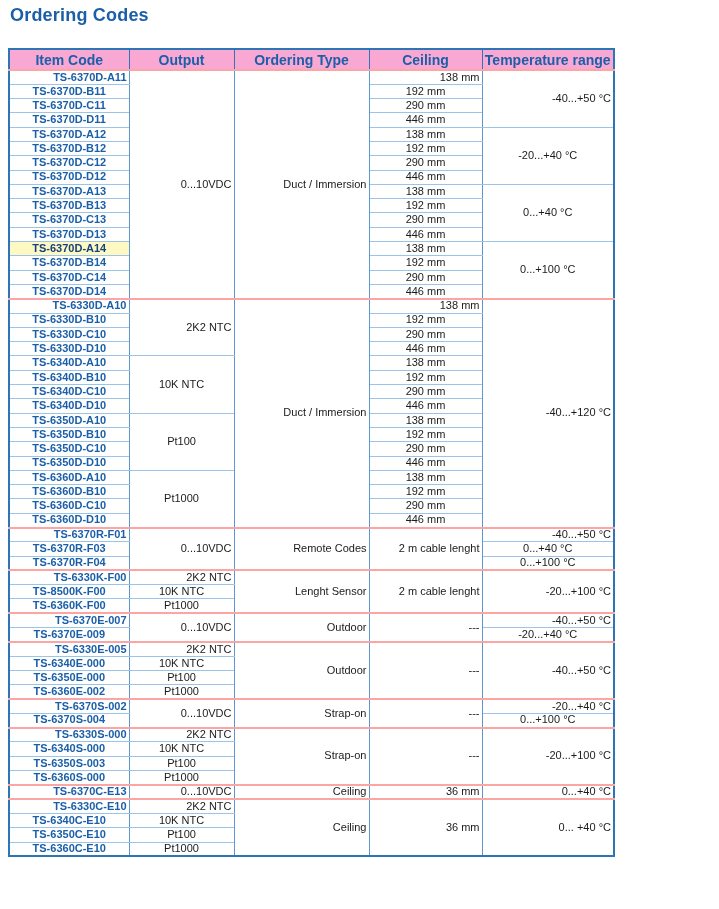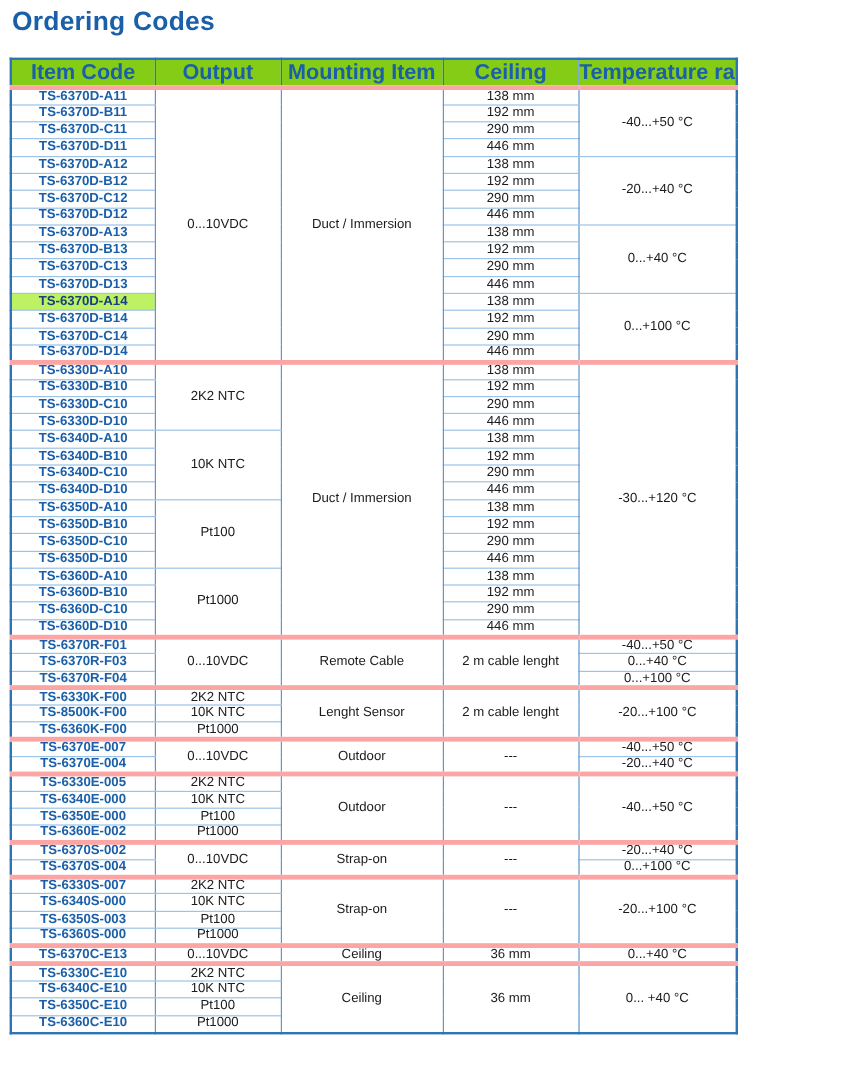--- a/index.html
+++ b/index.html
@@ -9,41 +9,41 @@
     position: relative;
     width: 719px;
     height: 909px;
     background: #ffffff;
     overflow: hidden;
   }
   .title {
     position: absolute;
     left: 10px;
     top: 5px;
-    font-size: 22px;
+    font-size: 18px;
     font-weight: bold;
     color: #1A5FA8;
     letter-spacing: 0.2px;
   }
   table.oc {
     position: absolute;
     left: 8px;
     top: 48px;
     width: 605px;
     border-collapse: collapse;
     table-layout: fixed;
     border: 2px solid #2E75B6;
   }
   table.oc th {
     height: 21px;
-    font-size: 18px;
+    font-size: 14px;
     font-weight: bold;
     color: #1A5FA8;
     border: 1px solid #2E75B6;
-    background: #84cc16;
+    background: #f9a8d4;
     text-align: center;
     vertical-align: middle;
     white-space: nowrap;
     overflow: hidden;
   }
   table.oc td {
     height: 14.3px;
     font-size: 11px;
     line-height: 1.05;
     color: #1b1b1b;
@@ -55,46 +55,47 @@
     border-left: 1px solid #5E97CE;
     border-right: 1px solid #5E97CE;
     border-top: 1px solid #9CC3E8;
     border-bottom: 1px solid #9CC3E8;
   }
   table.oc td.code {
     color: #1A5FA8;
     font-weight: bold;
   }
   table.oc td.hl {
-    background: #bef264;
+    background: #fef9c3;
     color: #16407E;
   }
   table.oc tr.sec > td {
-    border-top: 4px solid #fca5a5;
+    border-top: 2px solid #fca5a5;
+    text-align: right;
   }
 </style>
 </head>
 <body>
 
 <div class="page">
   <div class="title">Ordering Codes</div>
 
   <table class="oc">
     <colgroup>
       <col style="width:120px">
       <col style="width:105px">
       <col style="width:135px">
       <col style="width:113px">
       <col style="width:132px">
     </colgroup>
     <thead>
       <tr>
           <th>Item Code</th>
           <th>Output</th>
-          <th>Mounting Item</th>
+          <th>Ordering Type</th>
           <th>Ceiling</th>
           <th>Temperature range</th>
         </tr>
     </thead>
     <tbody>
         <tr class="sec">
           <td class="code">TS-6370D-A11</td>
           <td rowspan="16">0...10VDC</td>
           <td rowspan="16">Duct / Immersion</td>
           <td>138 mm</td>
@@ -161,21 +162,21 @@
         </tr>
         <tr>
           <td class="code">TS-6370D-D14</td>
           <td>446 mm</td>
         </tr>
         <tr class="sec">
           <td class="code">TS-6330D-A10</td>
           <td rowspan="4">2K2 NTC</td>
           <td rowspan="16">Duct / Immersion</td>
           <td>138 mm</td>
-          <td rowspan="16">-30...+120 °C</td>
+          <td rowspan="16">-40...+120 °C</td>
         </tr>
         <tr>
           <td class="code">TS-6330D-B10</td>
           <td>192 mm</td>
         </tr>
         <tr>
           <td class="code">TS-6330D-C10</td>
           <td>290 mm</td>
         </tr>
         <tr>
@@ -229,21 +230,21 @@
           <td class="code">TS-6360D-C10</td>
           <td>290 mm</td>
         </tr>
         <tr>
           <td class="code">TS-6360D-D10</td>
           <td>446 mm</td>
         </tr>
         <tr class="sec">
           <td class="code">TS-6370R-F01</td>
           <td rowspan="3">0...10VDC</td>
-          <td rowspan="3">Remote Cable</td>
+          <td rowspan="3">Remote Codes</td>
           <td rowspan="3">2 m cable lenght</td>
           <td>-40...+50 °C</td>
         </tr>
         <tr>
           <td class="code">TS-6370R-F03</td>
           <td>0...+40 °C</td>
         </tr>
         <tr>
           <td class="code">TS-6370R-F04</td>
           <td>0...+100 °C</td>
@@ -264,21 +265,21 @@
           <td>Pt1000</td>
         </tr>
         <tr class="sec">
           <td class="code">TS-6370E-007</td>
           <td rowspan="2">0...10VDC</td>
           <td rowspan="2">Outdoor</td>
           <td rowspan="2">---</td>
           <td>-40...+50 °C</td>
         </tr>
         <tr>
-          <td class="code">TS-6370E-004</td>
+          <td class="code">TS-6370E-009</td>
           <td>-20...+40 °C</td>
         </tr>
         <tr class="sec">
           <td class="code">TS-6330E-005</td>
           <td>2K2 NTC</td>
           <td rowspan="4">Outdoor</td>
           <td rowspan="4">---</td>
           <td rowspan="4">-40...+50 °C</td>
         </tr>
         <tr>
@@ -298,21 +299,21 @@
           <td rowspan="2">0...10VDC</td>
           <td rowspan="2">Strap-on</td>
           <td rowspan="2">---</td>
           <td>-20...+40 °C</td>
         </tr>
         <tr>
           <td class="code">TS-6370S-004</td>
           <td>0...+100 °C</td>
         </tr>
         <tr class="sec">
-          <td class="code">TS-6330S-007</td>
+          <td class="code">TS-6330S-000</td>
           <td>2K2 NTC</td>
           <td rowspan="4">Strap-on</td>
           <td rowspan="4">---</td>
           <td rowspan="4">-20...+100 °C</td>
         </tr>
         <tr>
           <td class="code">TS-6340S-000</td>
           <td>10K NTC</td>
         </tr>
         <tr>

